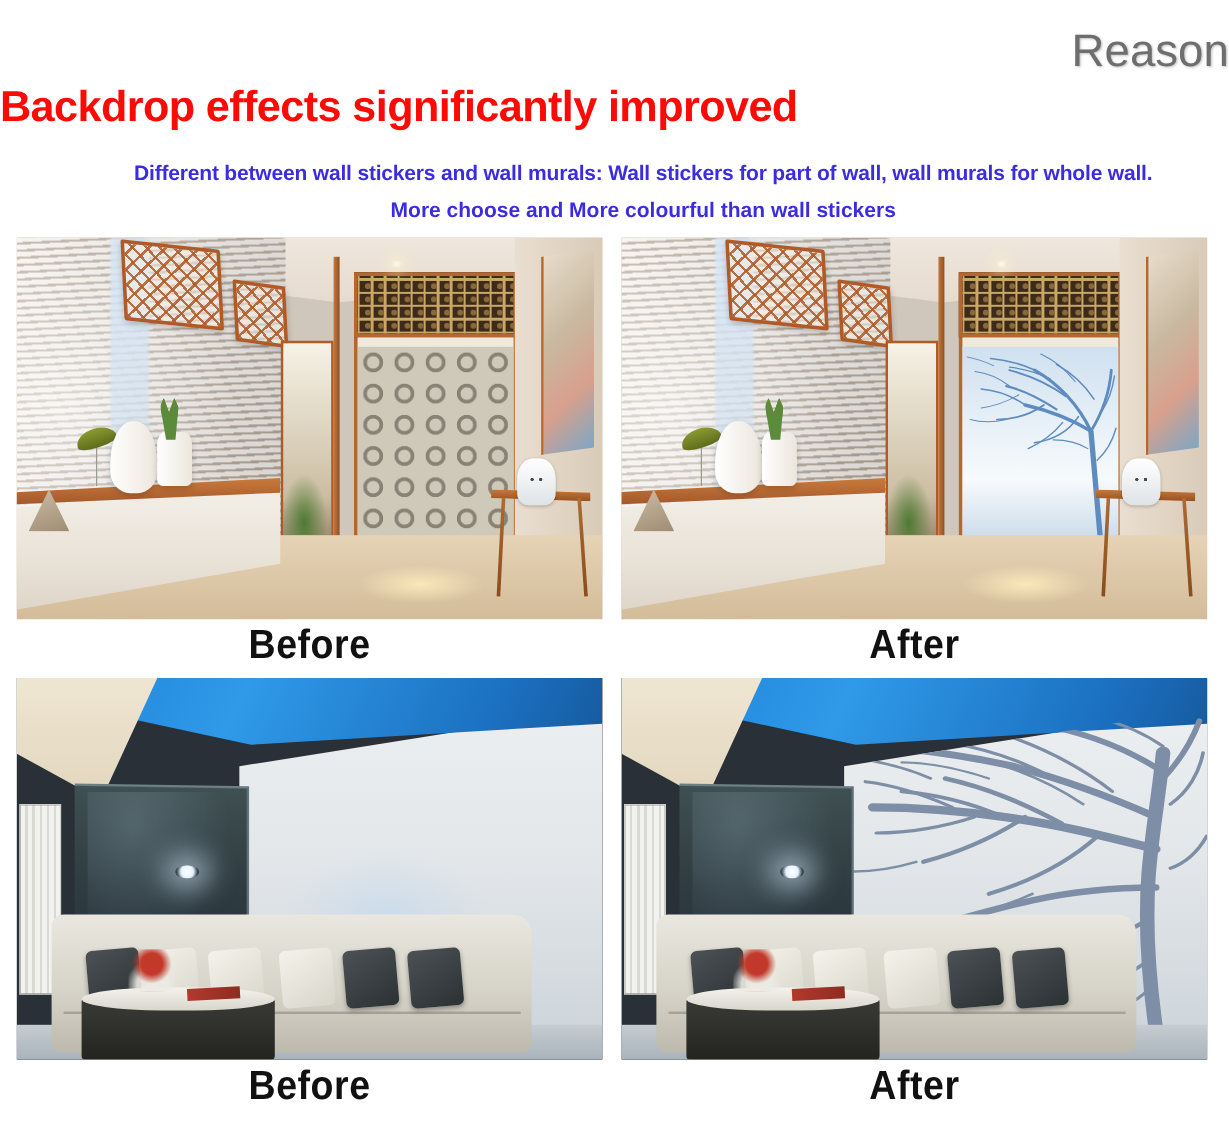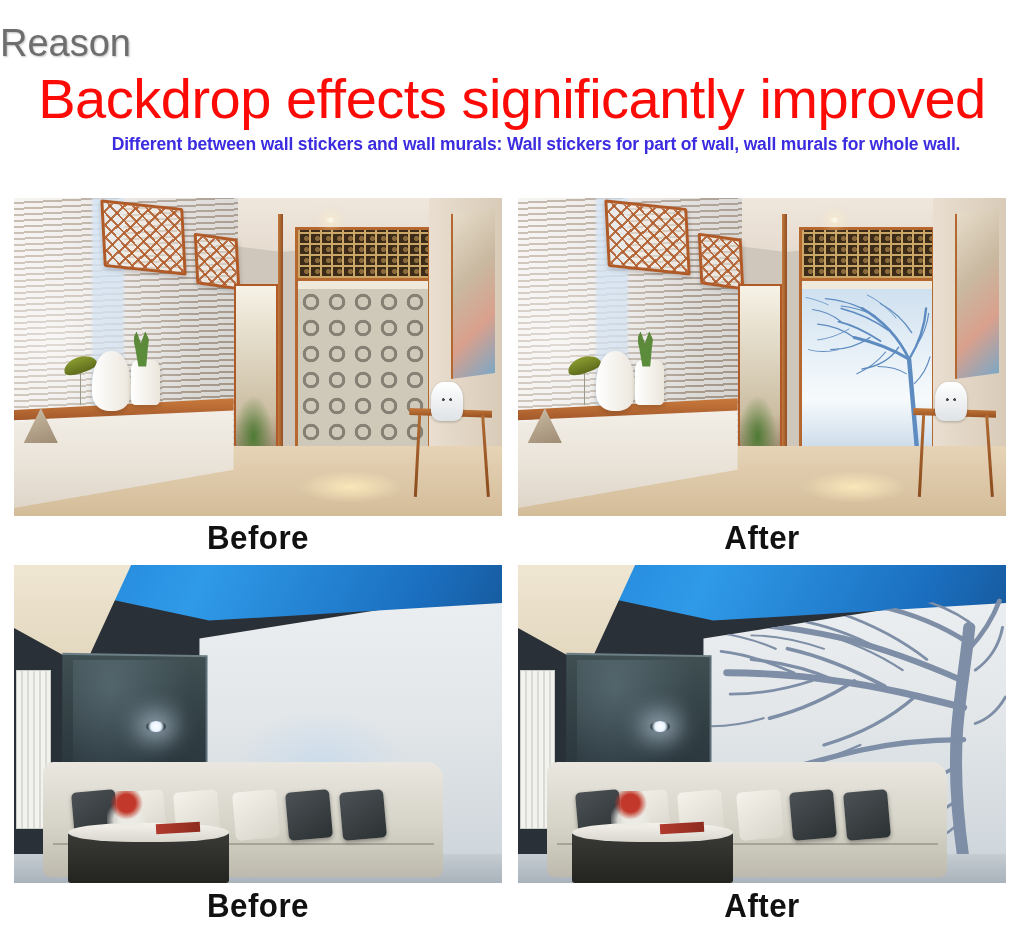--- a/index.html
+++ b/index.html
@@ -16,35 +16,35 @@
     margin: 0 auto;
     background: #ffffff;
     overflow: hidden;
   }
 
   
   .eyebrow {
     position: absolute;
     left: 0; top: 24px;
     width: 1024px;
-    text-align: left;
+    text-align: right;
     font-size: 38px;
     font-weight: 400;
     color: #6e6e6e;
     letter-spacing: 0px;
     line-height: 1;
     text-shadow: 1px 1px 2px rgba(120,120,120,0.45);
   }
   .headline {
     position: absolute;
     left: 0; top: 70px;
     width: 1024px;
-    text-align: center;
-    font-size: 56px;
-    font-weight: normal;
+    text-align: left;
+    font-size: 36px;
+    font-weight: bold;
     color: #fb0a06;
     line-height: 1.05;
     letter-spacing: -0.5px;
     transform: scaleX(1.0);
   }
   .subline {
     position: absolute;
     left: 0;
     width: 1024px;
     text-align: center;
@@ -376,20 +376,21 @@
   .hall .mural svg { position:absolute; inset:0; width:100%; height:100%; }
 </style>
 </head>
 <body>
 
 <div class="page">
 
   <div class="eyebrow">Reason</div>
   <div class="headline">Backdrop effects significantly improved</div>
   <div class="subline subline-1">Different between wall stickers and wall murals: Wall stickers for part of wall, wall murals for whole wall.</div>
+  <div class="subline subline-2">More choose and More colourful than wall stickers</div>
 
   <div class="grid">
 
     <div class="cell tl">
       <div class="photo hall">
         <div class="ceiling"></div>
         <div class="wall-left"></div>
         <div class="lightband"></div>
         <div class="deco deco-a"></div>
         <div class="deco deco-b"></div>

